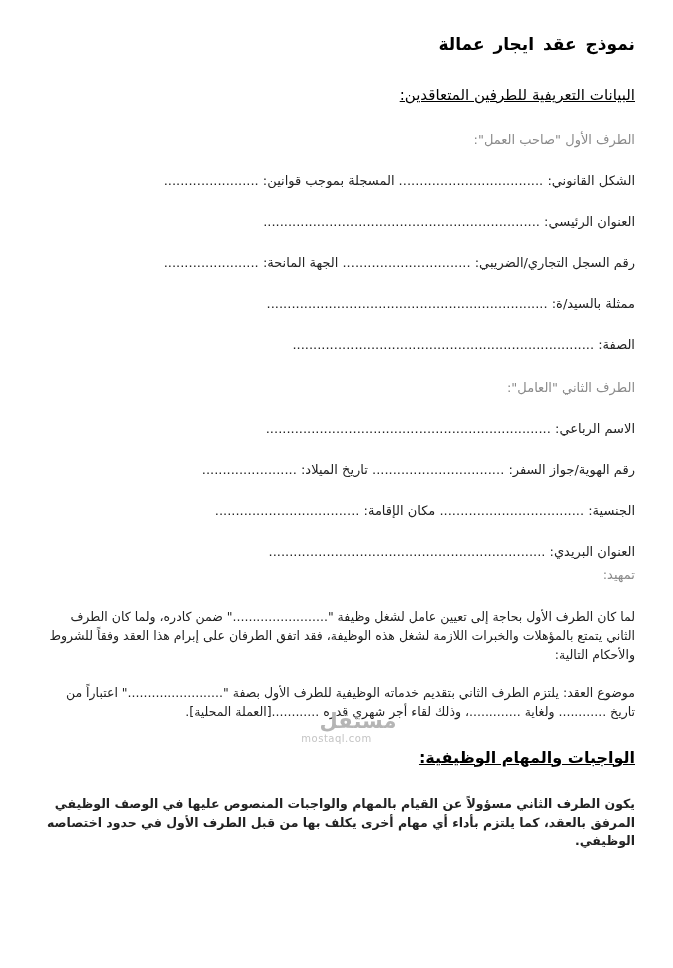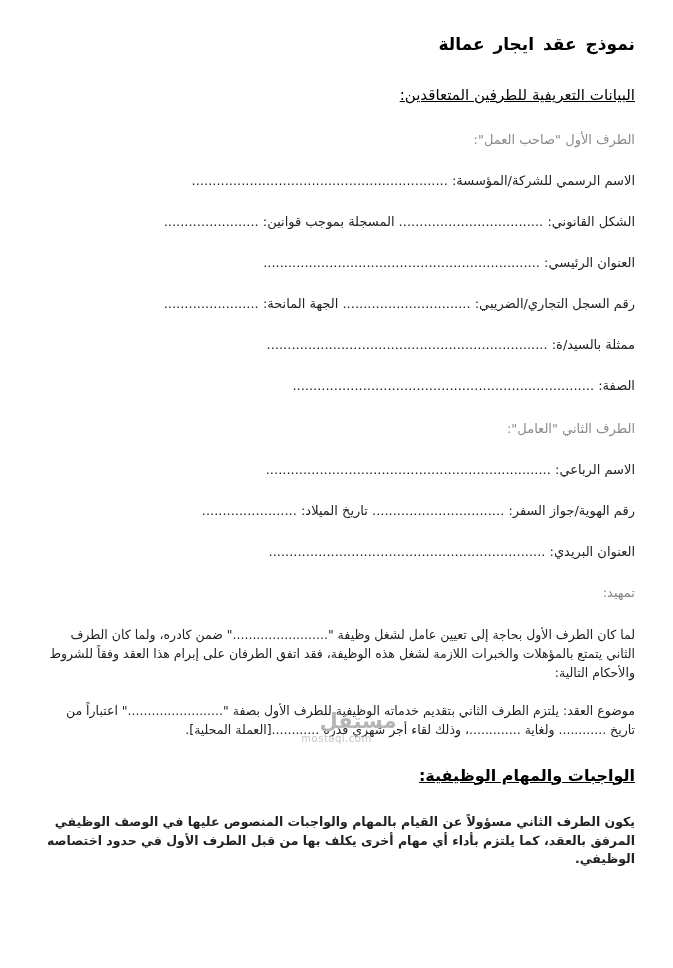--- a/index.html
+++ b/index.html
@@ -45,21 +45,21 @@
   }
   .field-line {
     margin-top: 26px;
     font-size: 13px;
     color: #222222;
     letter-spacing: 0.2px;
     white-space: nowrap;
     overflow: hidden;
   }
   .preamble-label {
-    margin-top: 26px;
+    margin-top: 8px;
     font-size: 13px;
     color: #8a8a8a;
   }
   .paragraph {
     margin: 26px 0 0 0;
     font-size: 12.5px;
     line-height: 1.5;
     color: #222222;
     text-align: right;
   }
@@ -103,31 +103,31 @@
 <body>
 
 <div class="page">
 
   <h1 class="doc-title">نموذج عقد ايجار عمالة</h1>
 
   <h2 class="section-heading">البيانات التعريفية للطرفين المتعاقدين:</h2>
 
   <div class="party-label">الطرف الأول "صاحب العمل":</div>
 
-  <div class="field-line">الاسم الرسمي للشركة/المؤسسة: ..............................................................</div>
   <div class="field-line">الشكل القانوني: ................................... المسجلة بموجب قوانين: .......................</div>
   <div class="field-line">العنوان الرئيسي: ...................................................................</div>
   <div class="field-line">رقم السجل التجاري/الضريبي: ............................... الجهة المانحة: .......................</div>
   <div class="field-line">ممثلة بالسيد/ة: ....................................................................</div>
   <div class="field-line">الصفة: .........................................................................</div>
 
   <div class="party-label">الطرف الثاني "العامل":</div>
 
   <div class="field-line">الاسم الرباعي: .....................................................................</div>
   <div class="field-line">رقم الهوية/جواز السفر: ................................ تاريخ الميلاد: .......................</div>
+  <div class="field-line">الجنسية: ................................... مكان الإقامة: ...................................</div>
   <div class="field-line">العنوان البريدي: ...................................................................</div>
 
   <div class="preamble-label">تمهيد:</div>
 
   <p class="paragraph">لما كان الطرف الأول بحاجة إلى تعيين عامل لشغل وظيفة "........................" ضمن كادره، ولما كان الطرف الثاني يتمتع بالمؤهلات والخبرات اللازمة لشغل هذه الوظيفة، فقد اتفق الطرفان على إبرام هذا العقد وفقاً للشروط والأحكام التالية:</p>
 
   <p class="paragraph subject">موضوع العقد: يلتزم الطرف الثاني بتقديم خدماته الوظيفية للطرف الأول بصفة "........................" اعتباراً من تاريخ ............ ولغاية .............، وذلك لقاء أجر شهري قدره ............[العملة المحلية].</p>
 
   <h2 class="duties-heading">الواجبات والمهام الوظيفية:</h2>
 

